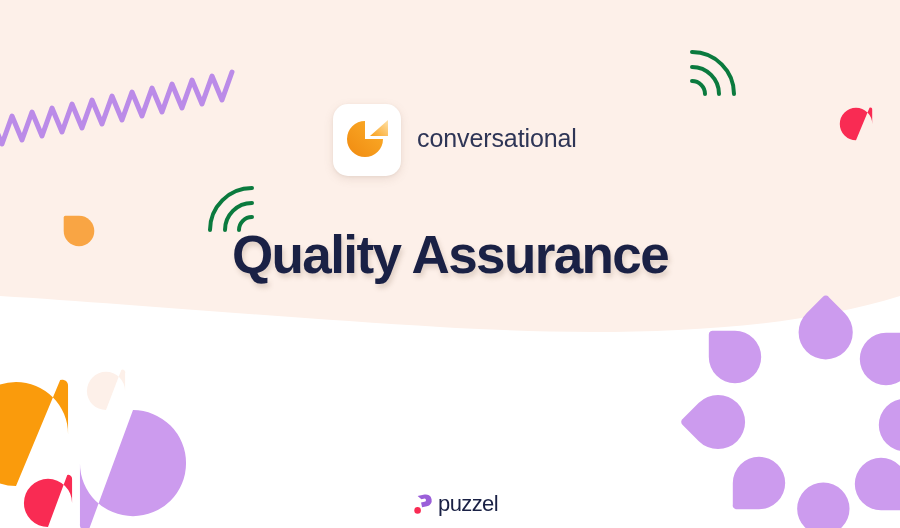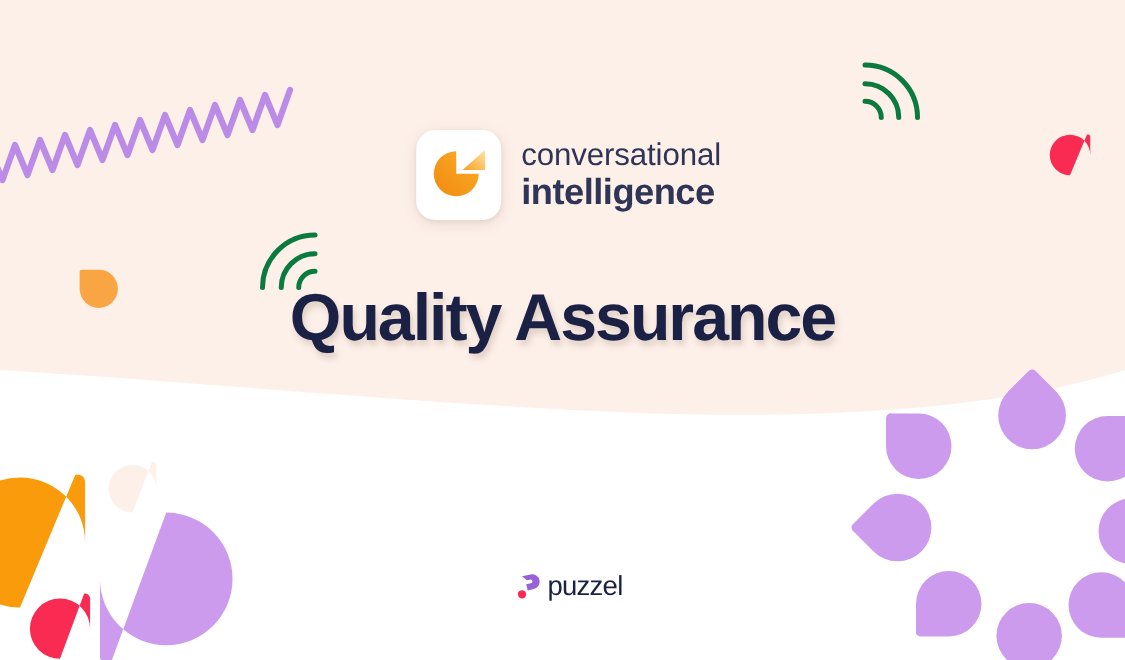--- a/index.html
+++ b/index.html
@@ -28,39 +28,39 @@
 
   
   .lockup{position:absolute;left:333px;top:104px;display:flex;align-items:center;gap:16px;}
   .logo-tile{
     width:68px;height:72px;border-radius:15px;background:#FFFFFF;
     box-shadow:0 3px 10px rgba(150,120,100,.16), 0 1px 3px rgba(150,120,100,.10);
     display:flex;align-items:center;justify-content:center;
     position:relative;
   }
   .logo-tile svg{display:block;}
-  .lockup-text{display:flex;flex-direction:column;line-height:1;}
+  .lockup-text{display:flex;line-height:1;}
   .lk-line1{
     font-size:25px;font-weight:400;letter-spacing:-0.1px;color:#2E3556;
     margin-bottom:3px;
   }
   .lk-line2{
     font-size:29px;font-weight:700;letter-spacing:-0.4px;color:#2E3556;
   }
 
   
   .headline{
     position:absolute;left:0;top:224px;width:900px;text-align:center;
     font-size:53px;font-weight:700;letter-spacing:-1.6px;color:#1A2145;
     text-shadow:2px 4px 5px rgba(120,90,70,.22);
     white-space:nowrap;
   }
 
   
-  .puzzel{position:absolute;left:413px;top:458px;display:flex;align-items:center;gap:5px;}
+  .puzzel{position:absolute;left:413px;top:493px;display:flex;align-items:center;gap:5px;}
   .puzzel-mark{width:20px;height:22px;position:relative;}
   .puzzel-word{
     font-size:22px;font-weight:500;letter-spacing:-0.6px;color:#1A2145;line-height:1;
   }
 </style>
 </head>
 <body>
 
 <div id="banner">
 
@@ -194,21 +194,20 @@
           </defs>
 
           <path d="M22,5 A18,18 0 1 0 22,41 A18,18 0 0 0 40,23 L22,23 Z" fill="url(#pieGradA)"></path>
 
           <path d="M27,20 L45,20 L45,4 Z" fill="url(#pieGradB)"></path>
         </svg>
       </span>
     </div>
     <div class="lockup-text">
       <span class="lk-line1">conversational</span>
-      <span class="lk-line2">intelligence</span>
     </div>
   </div>
 
   <div class="headline">Quality Assurance</div>
 
   <div class="puzzel">
     <span class="puzzel-mark">
       <svg width="20" height="22" viewBox="0 0 20 22">
         <path d="M6,2 L13,2 A6,6 0 0 1 13,14 L8,14 L8,9 L12.5,9 A1.8,1.8 0 0 0 12.5,6 L9,6 Z" fill="#9B5FD9" transform="rotate(-12 10 9)"></path>
         <circle cx="4.6" cy="17.4" r="3.3" fill="#F92B53"></circle>

